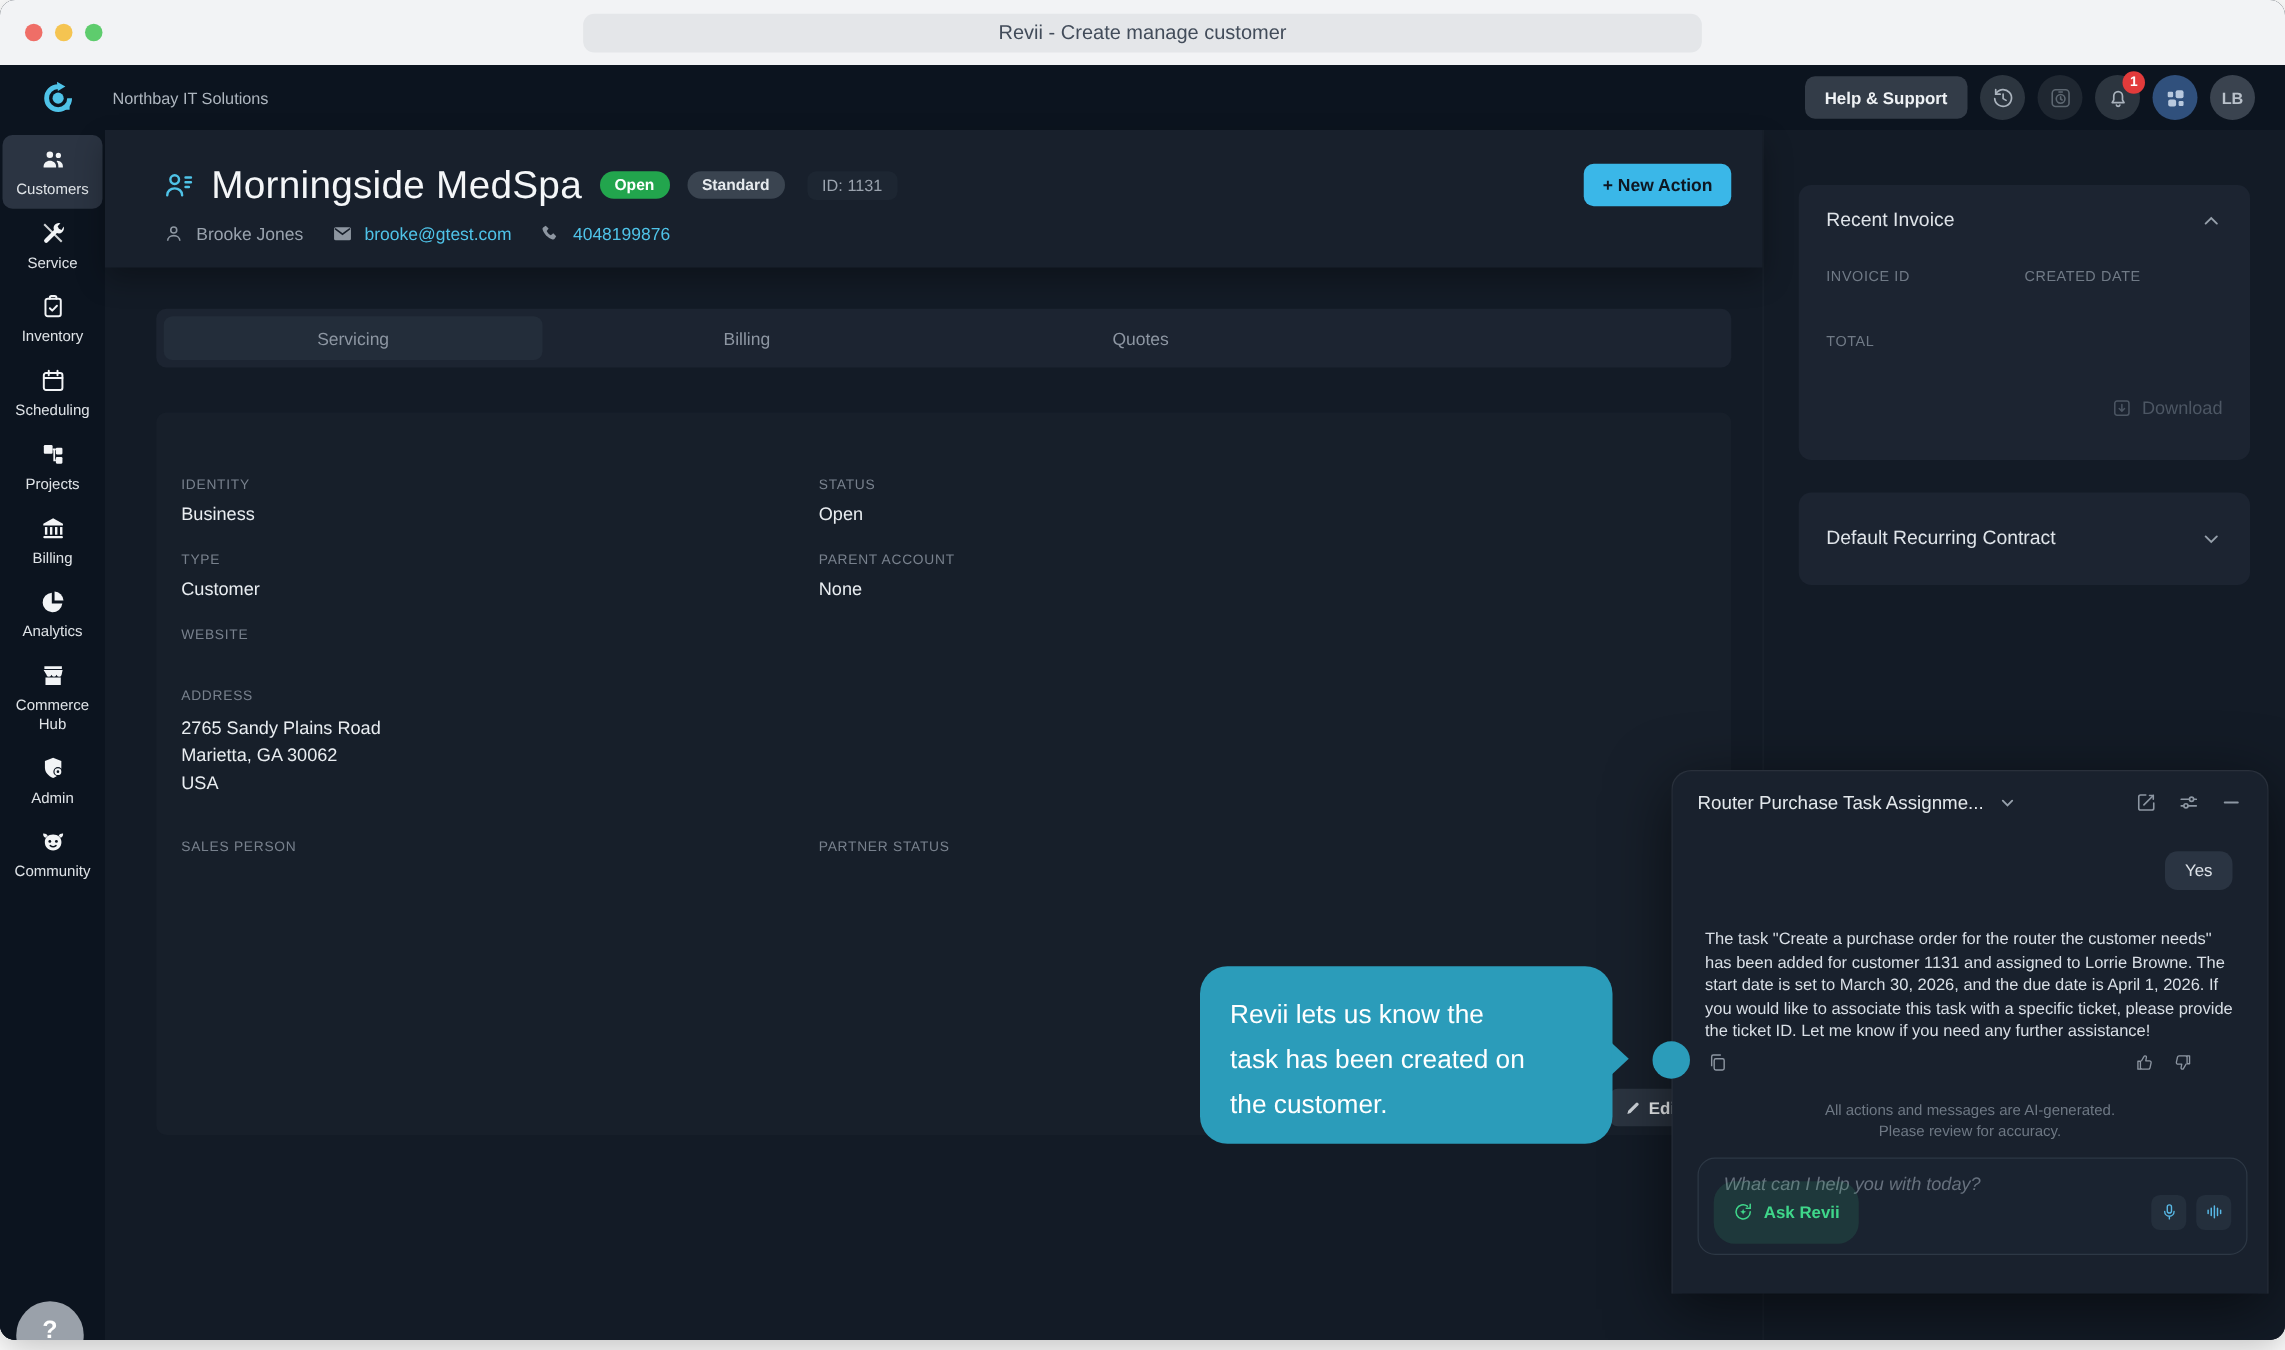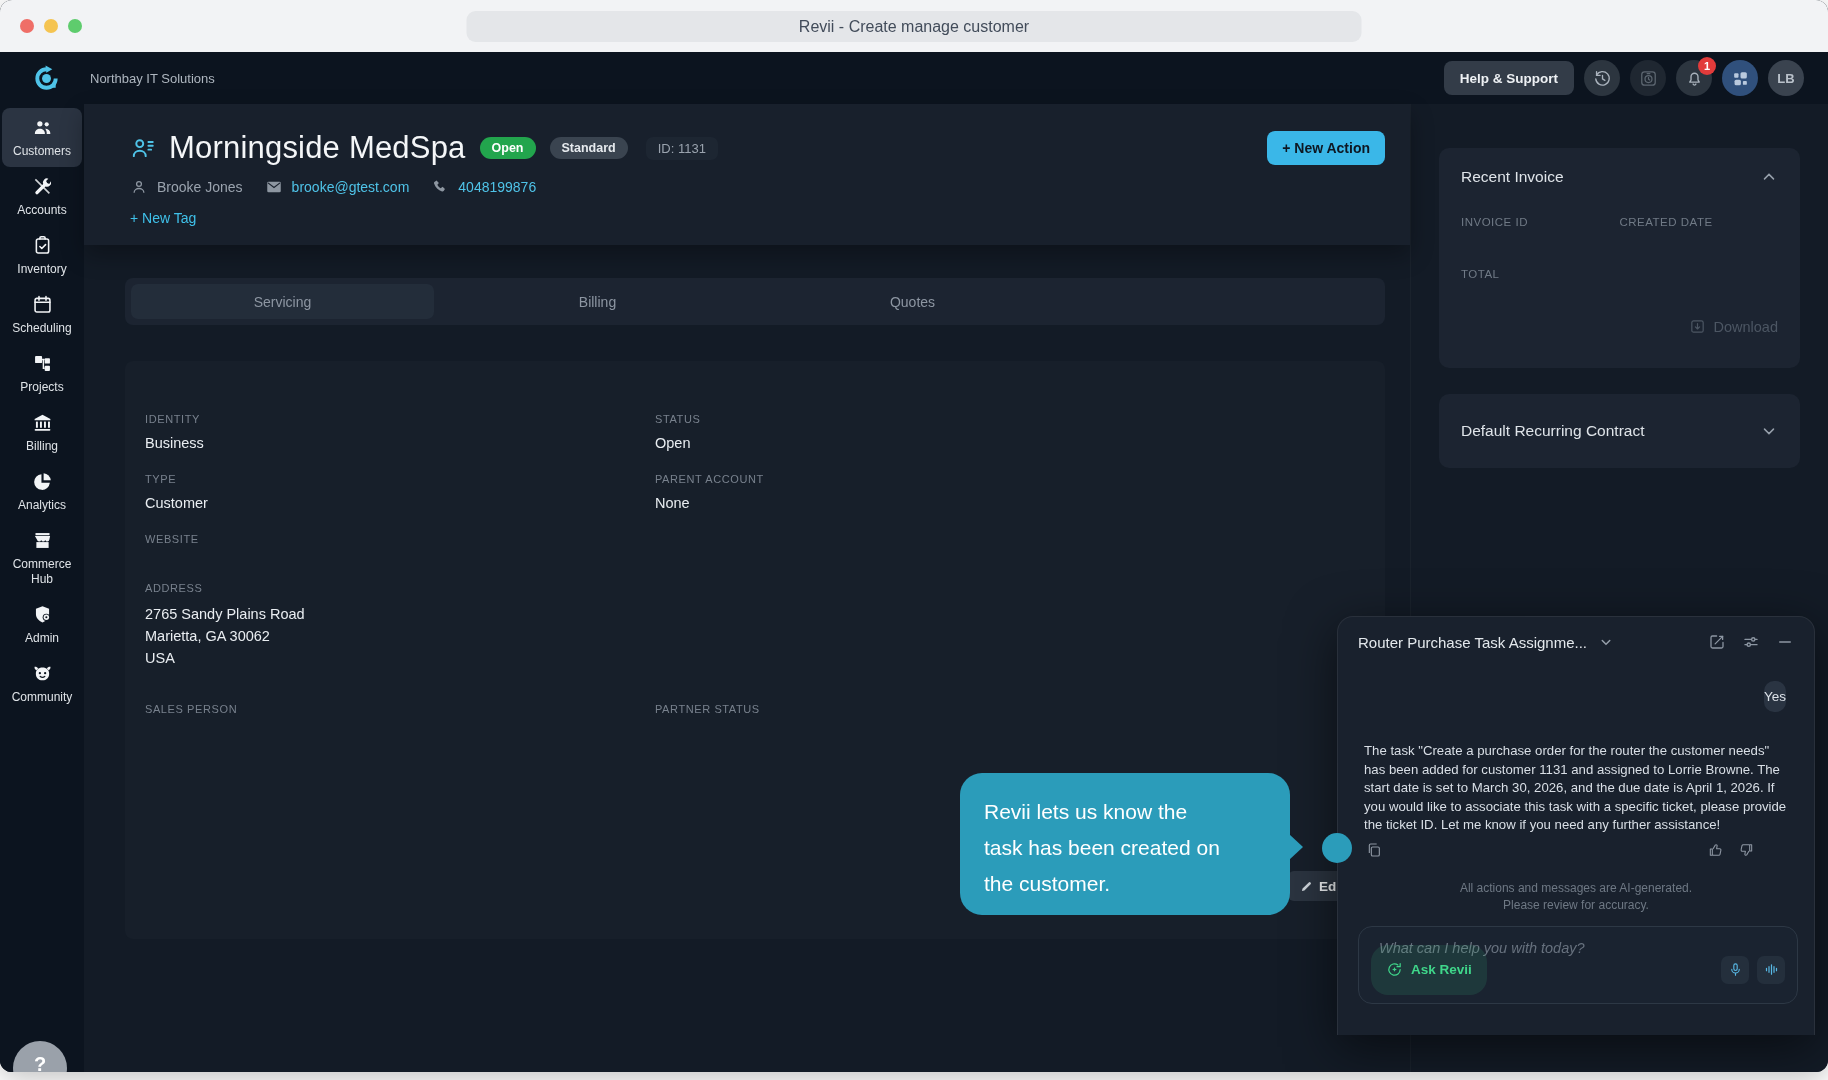--- a/index.html
+++ b/index.html
@@ -93,21 +93,21 @@
   .rdl .ic{width:17px;height:17px;}
 
   
   .chat{position:absolute;left:1337px;top:616px;width:478px;height:419px;z-index:10;background:#19212d;border:1px solid rgba(255,255,255,.07);border-bottom:none;border-radius:16px 16px 0 0;box-sizing:border-box;box-shadow:0 12px 50px rgba(0,0,0,.55);}
   .chat-head{display:flex;align-items:center;padding:16px 20px 0 20px;}
   .chat-title{font-size:15px;color:#e3e8ec;white-space:nowrap;}
   .chat-head .chev{margin-left:10px;}
   .chat-tools{margin-left:auto;display:flex;align-items:center;gap:16px;color:#8d97a3;}
   .chat-tools .ic{width:18px;height:18px;cursor:pointer;}
   .yes-row{display:flex;justify-content:flex-end;margin:30px 28px 0 0;}
-  .yes-bubble{background:#2a3442;color:#dde2e8;font-size:13.5px;padding:8px 0;border-radius:10px;}
+  .yes-bubble{background:#2a3442;color:#dde2e8;font-size:13.5px;padding:8px 16px;border-radius:10px;}
   .ai-msg{margin:30px 26px 0;color:#d9dfe6;font-size:13.2px;line-height:18.5px;max-width:436px;}
   .msg-actions{display:flex;align-items:center;margin:7px 60px 0 28px;color:#8d96a2;}
   .msg-actions .ic{width:16px;height:16px;cursor:pointer;}
   .msg-actions .right{margin-left:auto;display:flex;gap:14px;}
   .disclaimer{margin-top:22px;text-align:center;color:#6e7884;font-size:12px;line-height:17px;}
   .chat-input{margin:12px 16px 0 20px;height:78px;background:#1a2330;border:1px solid #2d3845;border-radius:14px;box-sizing:border-box;position:relative;}
   .chat-input input{position:absolute;left:18px;top:12px;right:18px;background:transparent;border:none;outline:none;color:#a7b0bb;font-size:14.5px;font-style:italic;font-family:inherit;}
   .chat-input input::placeholder{color:#67717e;font-style:italic;}
   .input-row{position:absolute;left:12px;right:12px;bottom:8px;display:flex;align-items:center;}
   .ask-btn{display:flex;align-items:center;gap:8px;background:rgba(63,214,138,.12);border:none;border-radius:17px;height:50px;padding:0 15px;color:#3fd68a;font-weight:bold;font-size:13.5px;font-family:inherit;cursor:pointer;}
@@ -209,21 +209,21 @@
               </span>
             <span class="nav-label">Customers</span>
           </div>
           <div class="nav-item">
             <span class="nav-ic">
                 <svg viewBox="0 0 24 24" fill="currentColor">
                   <path d="M21.6 6a4.7 4.7 0 0 1-6.1 5.9L7 20.4a1.9 1.9 0 0 1-2.7-2.7l8.5-8.5A4.7 4.7 0 0 1 18.7 3l-2.6 2.6 1.2 2.4 2.4 1.2z"></path>
                   <path d="M4.5 3.2l16 16-1.3 1.3-16-16z" opacity=".85"></path>
                 </svg>
               </span>
-            <span class="nav-label">Accounts</span>
+            <span class="nav-label">Service</span>
           </div>
           <div class="nav-item">
             <span class="nav-ic">
                 <svg viewBox="0 0 24 24" fill="none" stroke="currentColor" stroke-width="1.8" stroke-linecap="round" stroke-linejoin="round">
                   <rect x="5" y="4.5" width="14" height="16" rx="2"></rect>
                   <path d="M9 4.5v-1A1.5 1.5 0 0 1 10.5 2h3A1.5 1.5 0 0 1 15 3.5v1"></path>
                   <path d="M9 13.2l2.2 2.2 4.3-4.4"></path>
                 </svg>
               </span>
             <span class="nav-label">Inventory</span>
@@ -337,23 +337,20 @@
                     <path d="M4 6.5l8 6 8-6" stroke="#18202c" stroke-width="1.6" fill="none"></path>
                   </svg>
                 </span>
               <a class="c-link">brooke@gtest.com</a>
               <span class="c-ic gap">
                   <svg viewBox="0 0 24 24" fill="currentColor">
                     <path d="M7.4 3.4l3.1 3.1-2 2.6c.8 2 2.4 3.6 4.4 4.4l2.6-2 3.1 3.1-1.5 2.5c-.5.8-1.5 1.2-2.4.9-5-1.6-9-5.6-10.6-10.6-.3-.9.1-1.9.9-2.4z"></path>
                   </svg>
                 </span>
               <a class="c-link">4048199876</a>
-            </div>
-            <div class="band-row3">
-              <a class="new-tag">+ New Tag</a>
             </div>
           </div>
 
           <div class="tabsrow">
             <div class="tab semi">Servicing</div>
             <div class="tab">Billing</div>
             <div class="tab">Quotes</div>
           </div>
 
           <div class="card">

